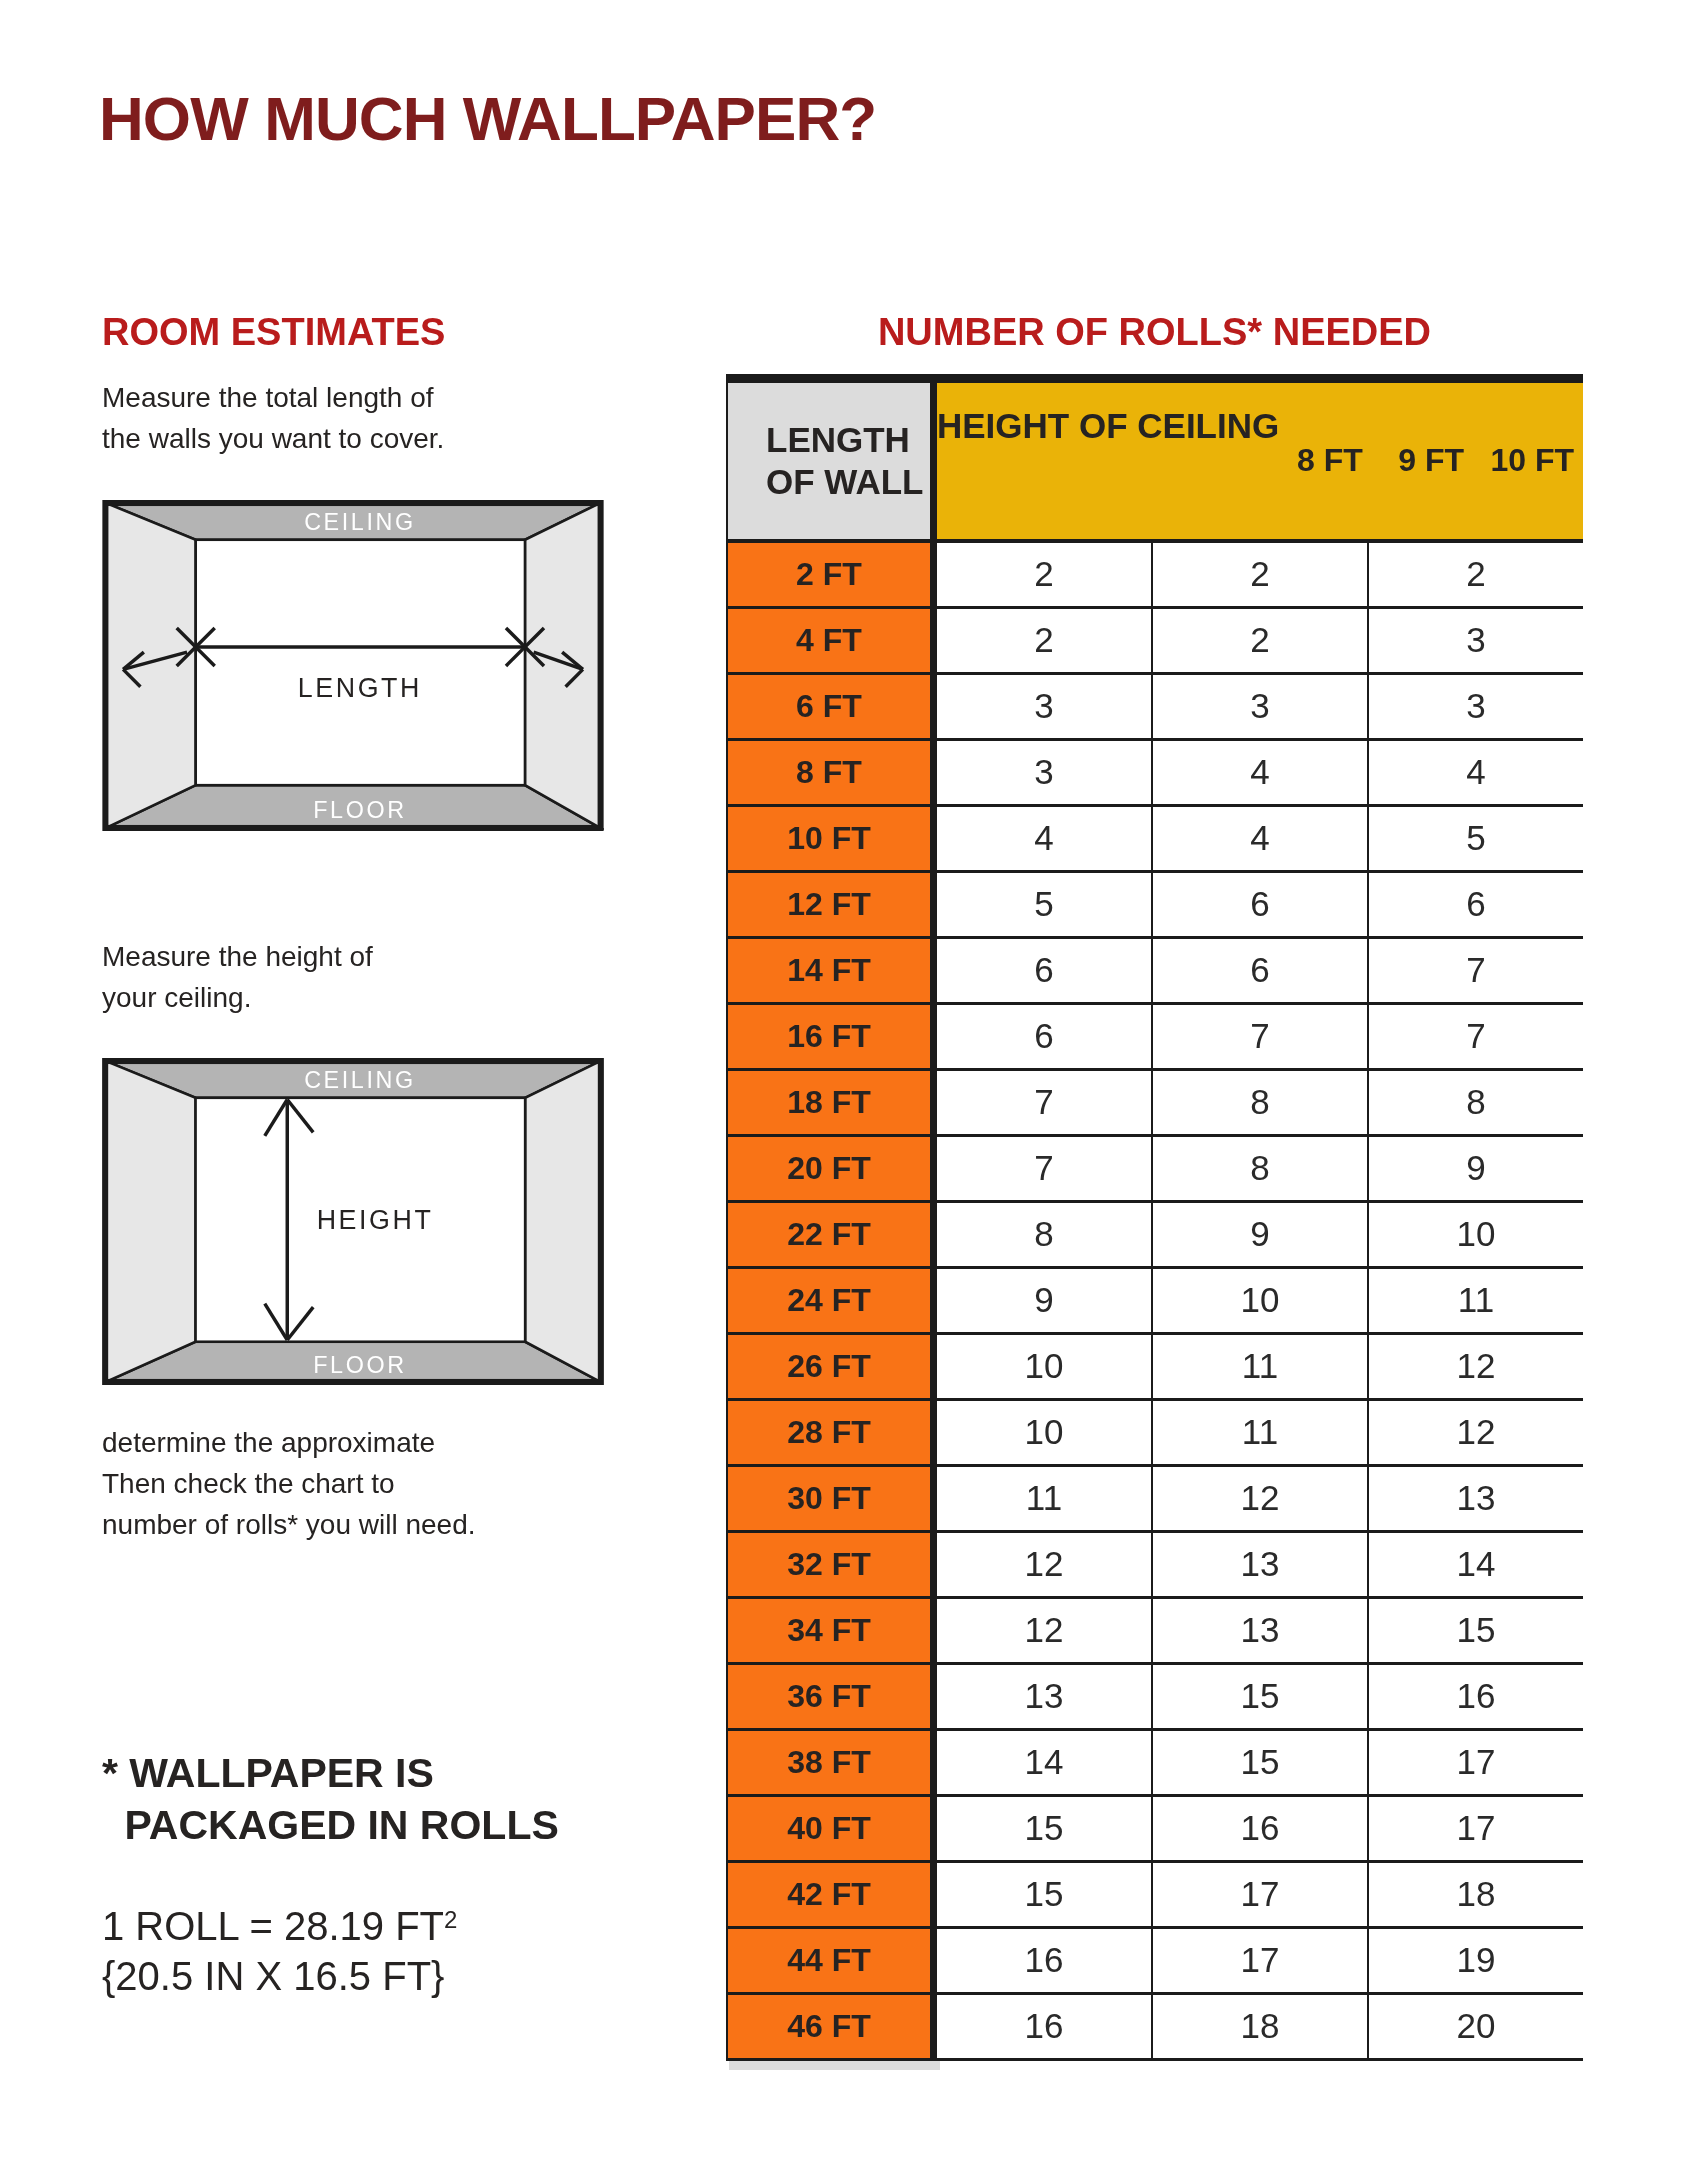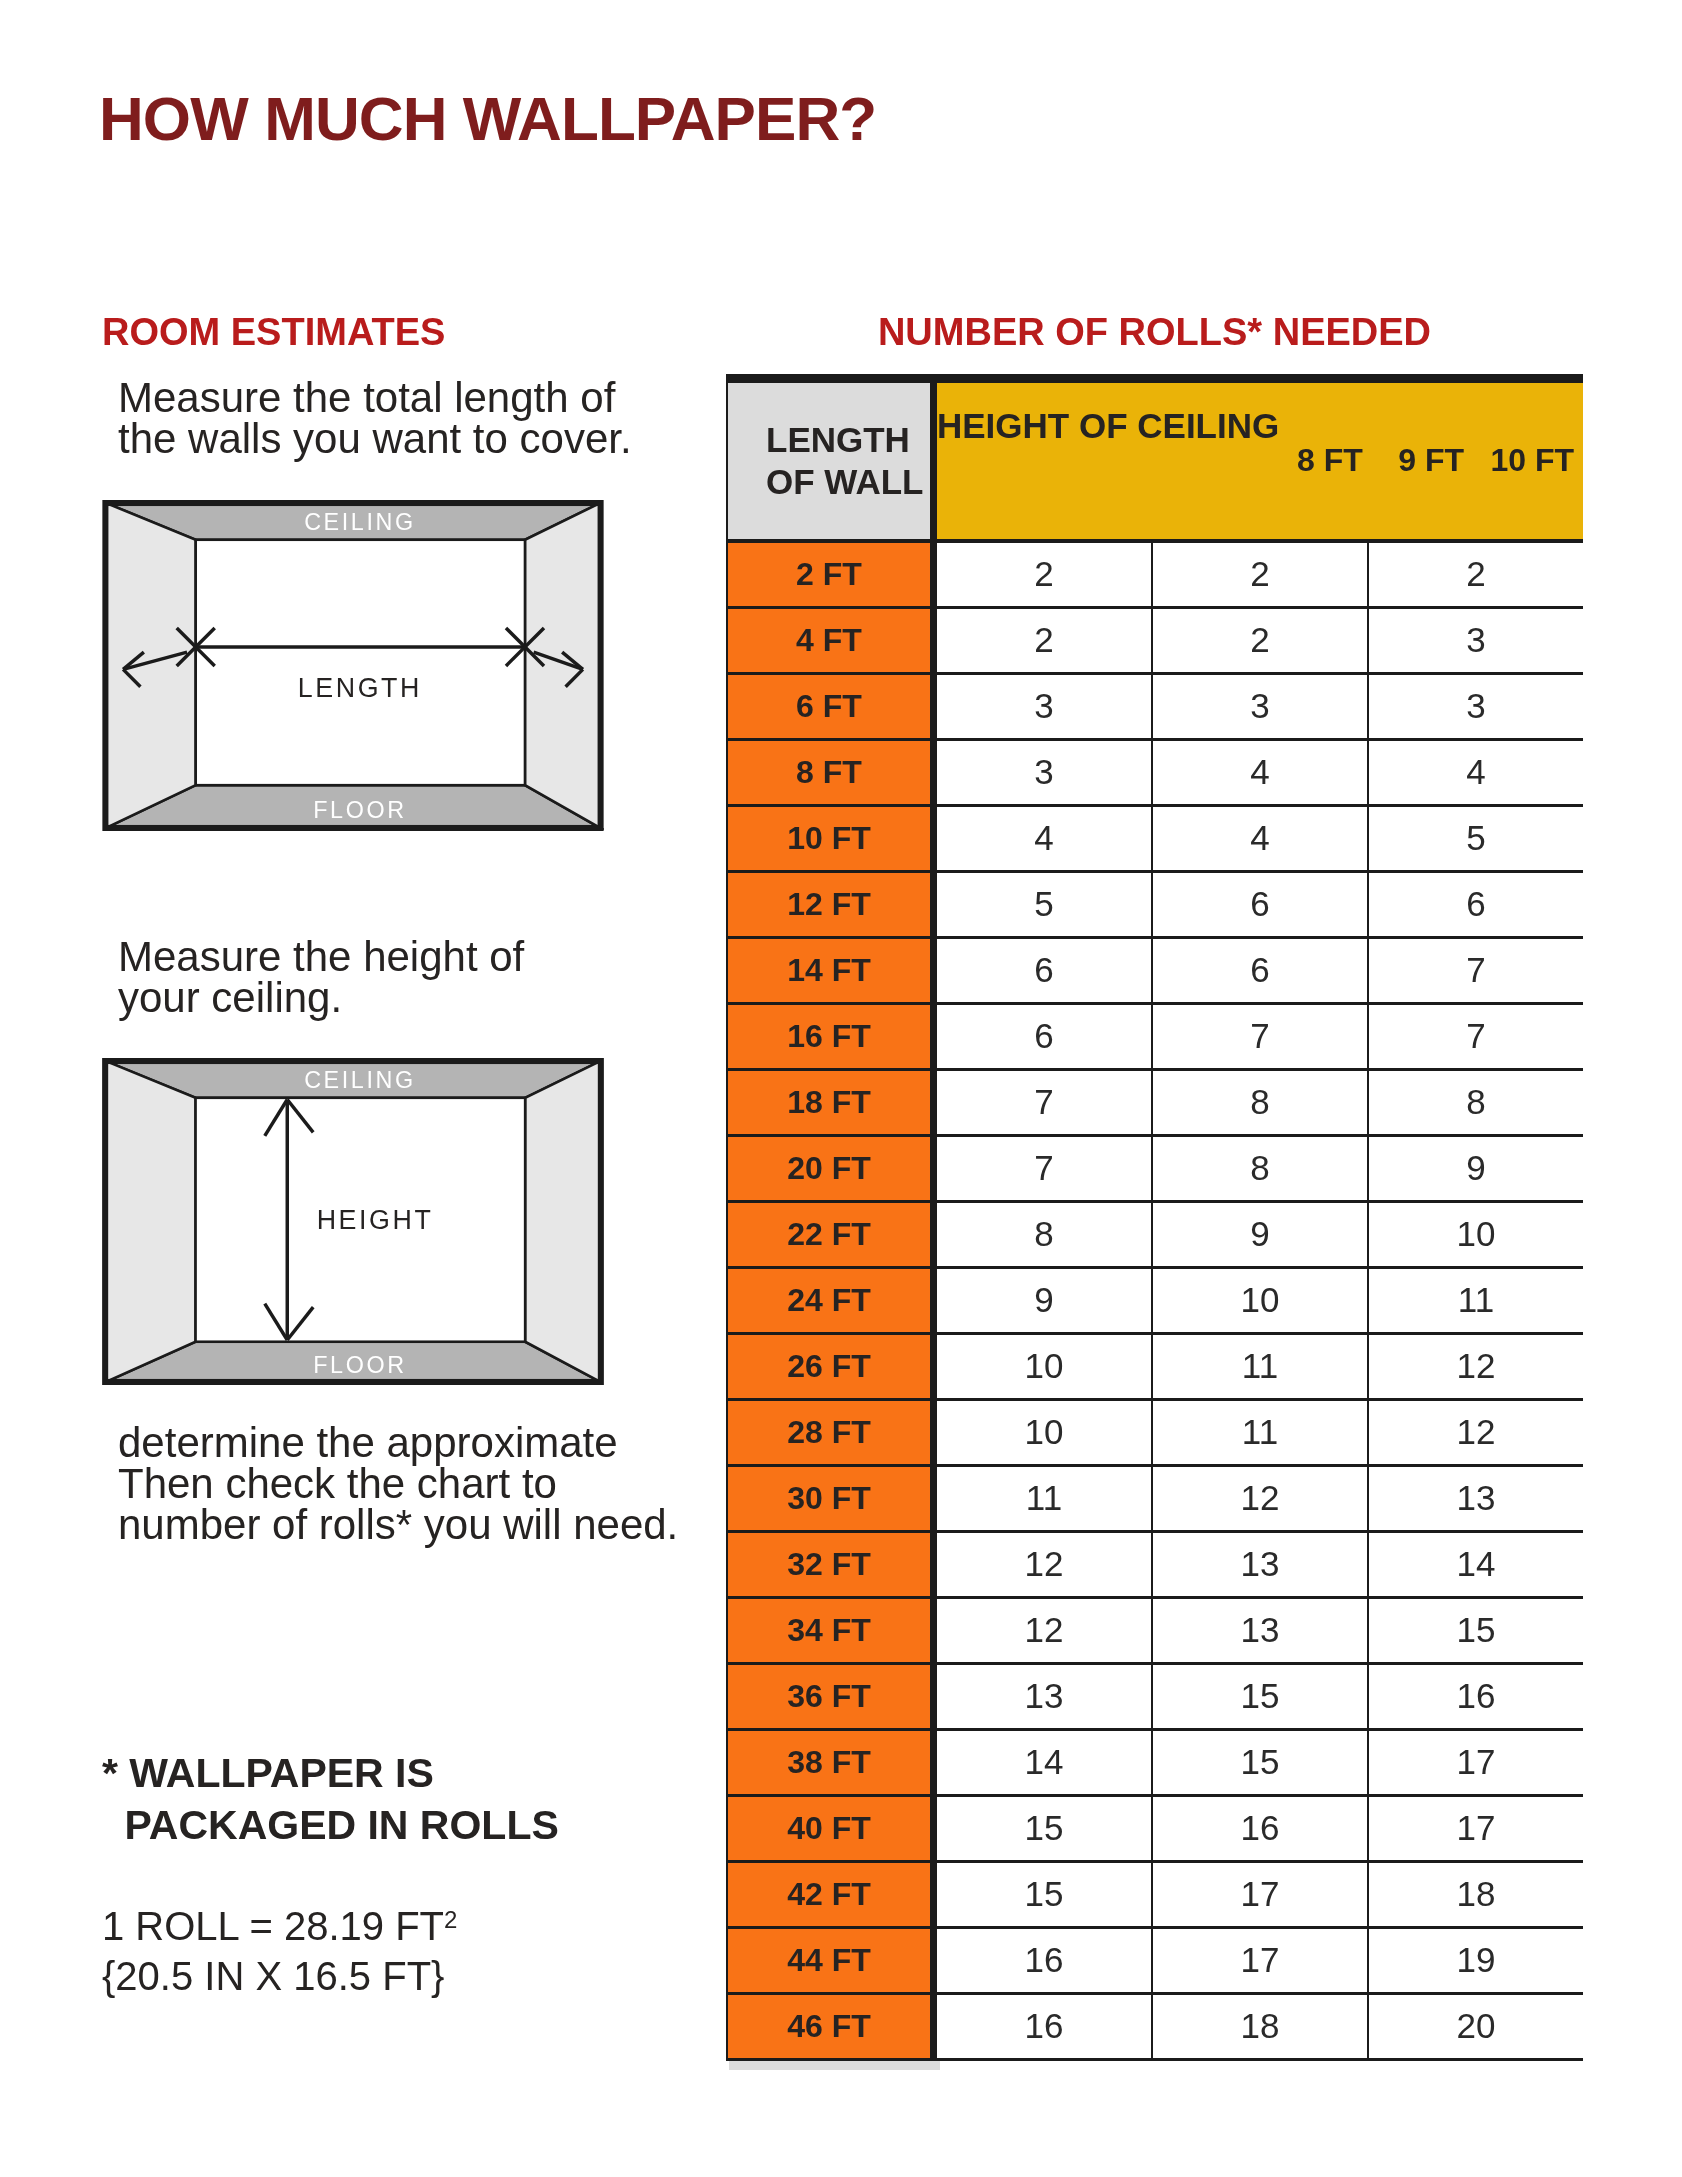--- a/index.html
+++ b/index.html
@@ -12,21 +12,21 @@
   #page-title{
     left:99px;top:83px;font-size:62px;font-weight:bold;color:#7f1d1d;
     letter-spacing:-0.9px;white-space:nowrap;
   }
   .section-heading{
     font-size:38px;font-weight:bold;color:#b91c1c;letter-spacing:0px;white-space:nowrap;
   }
   #room-heading{left:102px;top:311px;}
   #rolls-heading{left:726px;top:311px;width:857px;text-align:center;}
   
-  .para{font-size:42px;line-height:41px;color:#262322;margin-left:16px;}
+  .para{font-size:28px;line-height:41px;color:#262322;}
   #para1{left:102px;top:377px;}
   #para2{left:102px;top:936px;}
   #para3{left:102px;top:1422px;}
   #footnote{left:102px;top:1747px;font-size:41px;font-weight:bold;line-height:52px;}
   #footnote .indent{padding-left:22.5px;}
   #roll-info{left:102px;top:1895px;font-size:40px;font-weight:normal;line-height:50px;}
   #roll-info .sup{font-size:24px;vertical-align:12px;}
   
   #diagram1{left:102px;top:500px;width:502px;height:331px;}
   #diagram2{left:102px;top:1058px;width:502px;height:327px;}

